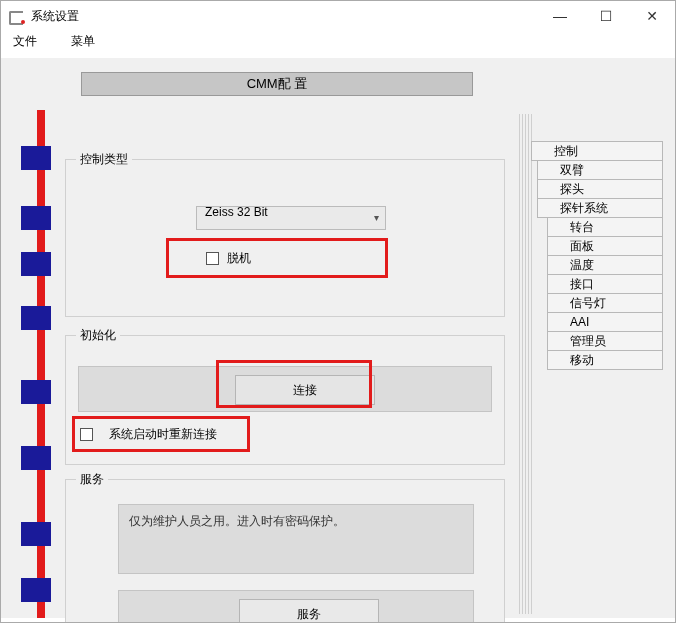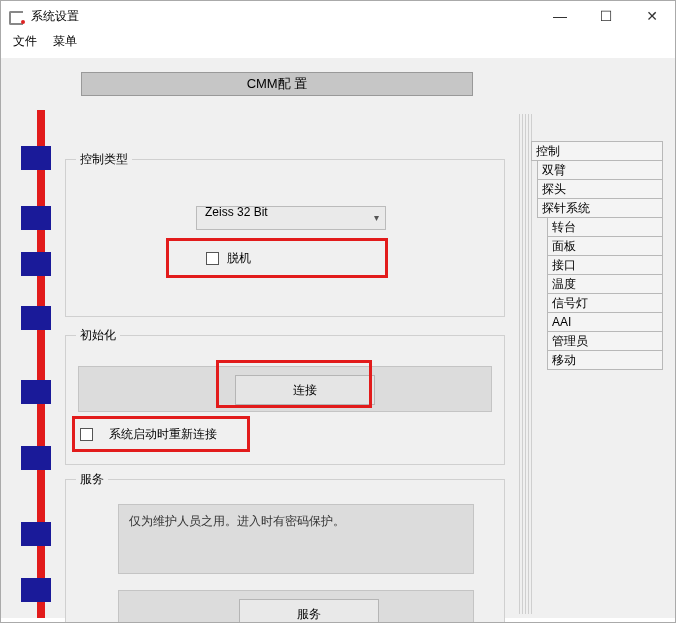--- a/index.html
+++ b/index.html
@@ -6,21 +6,21 @@
   body { margin: 0; font-family: "Microsoft YaHei", SimSun, Arial, sans-serif; font-size: 12px; background: #fff; }
   .window { width: 676px; height: 623px; border: 1px solid #aaa; background: #fff; position: relative; overflow: hidden; }
   .titlebar { display: flex; align-items: center; height: 30px; padding: 0 0 0 8px; }
   .app-icon { width: 16px; height: 16px; margin-right: 6px; position: relative; }
   .app-icon::before { content:""; position:absolute; left:0; top:3px; width:12px; height:10px; border:2px solid #888; border-right:none; border-radius:2px 0 0 2px; }
   .app-icon::after { content:""; position:absolute; right:0; bottom:0; width:4px; height:4px; background:#d22; border-radius:50%; }
   .title-text { flex: 0 0 auto; font-size: 12px; }
   .title-spacer { flex: 1; }
   .win-controls { display: flex; }
   .win-btn { width: 46px; height: 30px; display:flex; align-items:center; justify-content:center; font-size:14px; color:#333; cursor:default; }
-  .menubar { display:flex; gap: 12px; padding: 0 10px 6px; }
+  .menubar { display:flex; gap: 30px; padding: 0 10px 6px; }
   .menuitem { padding: 2px 2px; cursor: default; }
   .client { background: #f0f0f0; position: relative; height: 560px; }
   .headerbar { position:absolute; left:80px; top:14px; width:392px; height:24px; background:#c6c6c6; border:1px solid #999; text-align:center; line-height:22px; font-size:13px; }
   .main-area { position:absolute; left:36px; top:52px; right:158px; bottom:0; }
   .redstrip { position:absolute; left:0; top:0; width:8px; height:100%; background:#e21b1b; }
   .blueblk { position:absolute; left:-16px; width:30px; height:24px; background:#1a1a99; }
   .fieldset { position:absolute; border:1px solid #d0d0d0; background:#f0f0f0;margin-top:39px; }
   .fieldset > .legend { position:absolute; left:10px; top:-9px; padding:0 4px; background:#f0f0f0; font-size:12px; }
   .fs-ctrl { left:28px; top:10px; width:440px; height:158px; }
   .select { position:absolute; left:130px; top:46px; width:190px; height:24px; border:1px solid #bbb; background:#eaeaea; display:flex; align-items:center; padding:0 22px 13px 8px; cursor:default; }
@@ -33,21 +33,21 @@
   .bigbtn-wrap { position:absolute; left:12px; top:30px; right:12px; height:46px; background:#dcdcdc; border:1px solid #c4c4c4; }
   .bigbtn { position:absolute; left:156px; top:8px; width:140px; height:30px; background:#e5e5e5; border:1px solid #b5b5b5; display:flex; align-items:center; justify-content:center; cursor:default; }
   .redbox2 { position:absolute; left:150px; top:24px; width:156px; height:48px; border:3px solid #e21b1b; pointer-events:none; }
   .chk-reconnect { position:absolute; left:14px; top:90px;gap:16px; }
   .redbox3 { position:absolute; left:6px; top:80px; width:178px; height:36px; border:3px solid #e21b1b; pointer-events:none; }
   .fs-svc { left:28px; top:330px; width:440px; height:176px; }
   .svc-desc-box { position:absolute; left:52px; top:24px; right:30px; height:70px; background:#dcdcdc; border:1px solid #c4c4c4; padding:8px 10px; font-size:12px; color:#333; }
   .svc-btn-wrap { position:absolute; left:52px; top:110px; right:30px; height:46px; background:#dcdcdc; border:1px solid #c4c4c4; }
   .svc-btn { position:absolute; left:120px; top:8px; width:140px; height:30px; background:#e9e9e9; border:1px solid #b5b5b5; display:flex; align-items:center; justify-content:center; cursor:default; }
   .sidetabs { position:absolute; right:12px; top:84px; width:132px; }
-  .tab { border:1px solid #b8b8b8; background:#f4f4f4; height:20px; line-height:18px; padding:0 4px; font-size:12px; margin-top:-1px; cursor:default; }
+  .tab { border:1px solid #b8b8b8; background:#f4f4f4; height:20px; line-height:18px; padding:0 22px; font-size:12px; margin-top:-1px; cursor:default; }
   .tab.l0 { margin-left:0; }
   .tab.l1 { margin-left:6px; }
   .tab.l2 { margin-left:16px; }
   .stack { position:absolute; right:142px; top:56px; width:14px; height:500px; }
   .stack div { position:absolute; top:0; bottom:0; border-left:1px solid #cfcfcf; }
 </style>
 </head>
 <body>
 
 <div class="window">
@@ -130,22 +130,22 @@
       </div>
     </div>
 
     <div class="sidetabs">
       <div class="tab l0">控制</div>
       <div class="tab l1">双臂</div>
       <div class="tab l1">探头</div>
       <div class="tab l1">探针系统</div>
       <div class="tab l2">转台</div>
       <div class="tab l2">面板</div>
+      <div class="tab l2">温度</div>
       <div class="tab l2">接口</div>
-      <div class="tab l2">温度</div>
       <div class="tab l2">信号灯</div>
       <div class="tab l2">AAI</div>
       <div class="tab l2">管理员</div>
       <div class="tab l2">移动</div>
     </div>
 
   </div>
 </div>
 
 </body></html>

